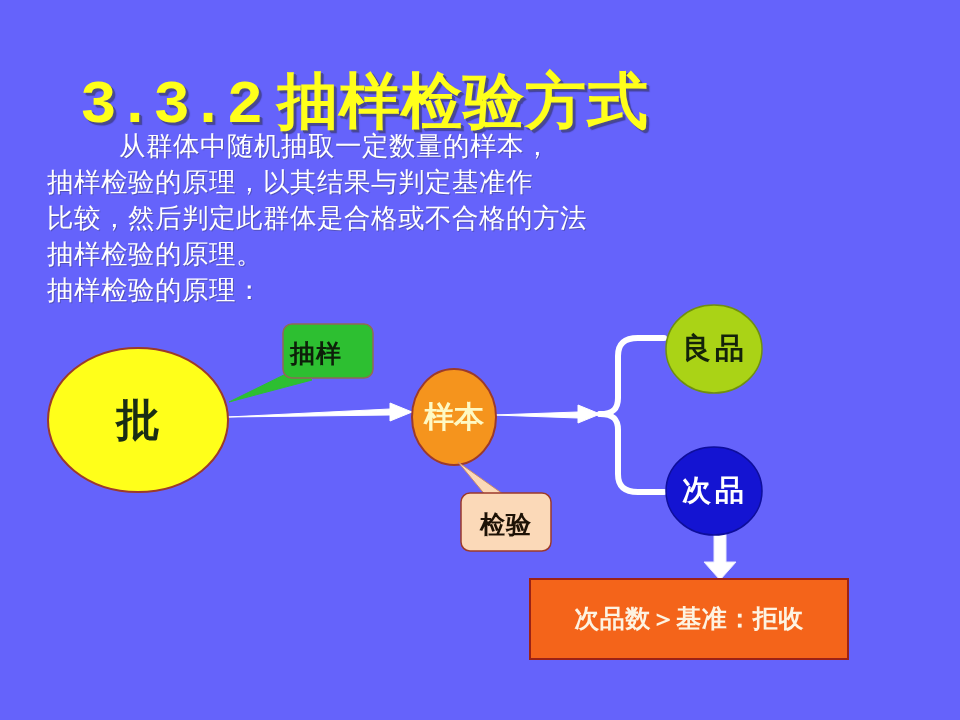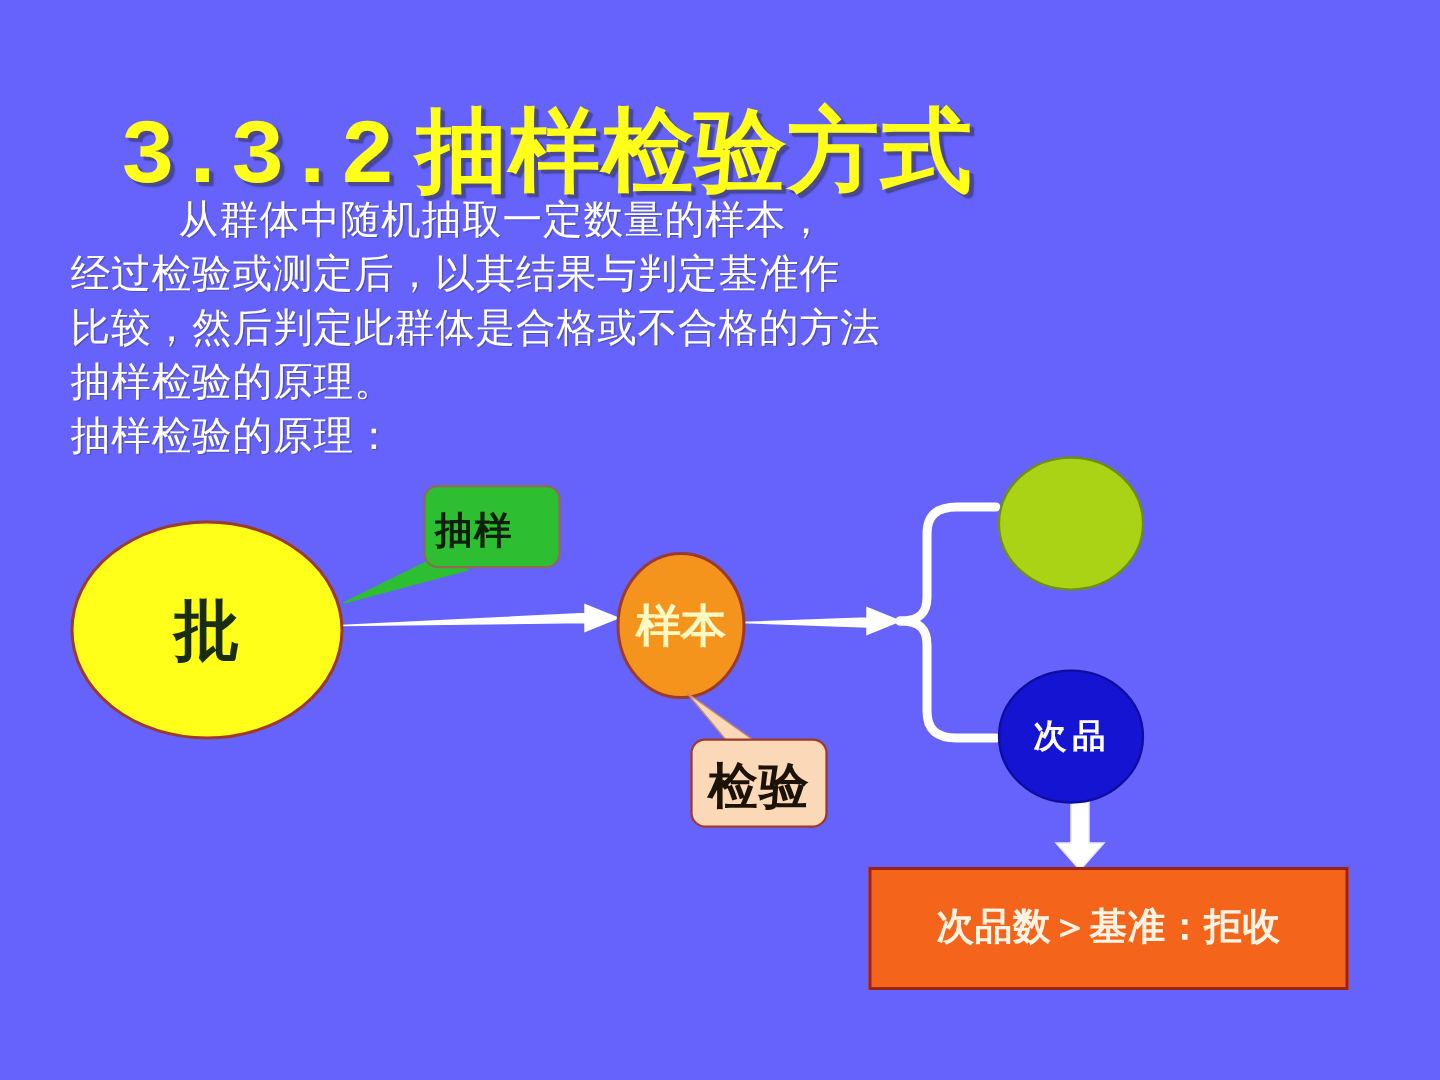--- a/index.html
+++ b/index.html
@@ -72,30 +72,30 @@
     justify-content: center;
     font-family: "Liberation Serif", "DejaVu Serif", serif;
     font-weight: bold;
     white-space: nowrap;
     pointer-events: none;
   }
   #lbl-batch   { left: 48px;  top: 350px; width: 180px; height: 140px; font-size: 44px; color: #1a2d14; }
   #lbl-sample  { left: 405px; top: 388px; width: 98px;  height: 58px;  font-size: 30px; color: #fef9c3; }
   #lbl-good    { left: 660px; top: 318px; width: 110px; height: 62px;  font-size: 29px; color: #13220a;
                  letter-spacing: 4px; }
-  #lbl-defect  { left: 660px; top: 460px; width: 110px; height: 62px;  font-size: 22px; color: #ffffff;
+  #lbl-defect  { left: 660px; top: 460px; width: 110px; height: 62px;  font-size: 29px; color: #ffffff;
                  letter-spacing: 4px; text-align: center; }
   #lbl-sampling{ left: 272px; top: 329px; width: 88px;  height: 48px;  font-size: 25px; color: #0d1f09;
                  letter-spacing: 1px; }
-  #lbl-inspect { left: 462px; top: 500px; width: 88px;  height: 48px;  font-size: 33px; color: #1d1206;
+  #lbl-inspect { left: 462px; top: 500px; width: 88px;  height: 48px;  font-size: 25px; color: #1d1206;
                  letter-spacing: 1px; }
 
   #result-box {
     position: absolute;
-    left: 579px;
+    left: 529px;
     top: 578px;
     width: 320px;
     height: 82px;
     background: #f4641a;
     border: 2px solid #9c2216;
     box-sizing: border-box;
     display: flex;
     flex-direction: column;
     align-items: center;
     justify-content: center;
@@ -114,21 +114,21 @@
 <body>
 
 <div id="slide">
 
   <div id="title">
     <span class="num">3.3.2</span><span class="cn">抽样检验方式</span>
   </div>
 
   <div id="body-text">
     <span class="ln indent">从群体中随机抽取一定数量的样本，</span>
-    <span class="ln">经过检验或测定后，以其结果与判定基准作</span>
+    <span class="ln">抽样检验的原理，以其结果与判定基准作</span>
     <span class="ln">比较，然后判定此群体是合格或不合格的方法</span>
     <span class="ln">抽样检验的原理。</span>
     <span class="ln">抽样检验的原理：</span>
   </div>
 
   <div id="diagram">
 
     <svg viewBox="0 0 960 720" xmlns="http://www.w3.org/2000/svg">
 
       <g>
@@ -168,20 +168,21 @@
 
       <rect x="461" y="493" width="90" height="58" rx="9" ry="9" fill="#fbd9b8" stroke="#9c3a2b" stroke-width="1.5"></rect>
 
       <ellipse cx="714" cy="349" rx="48" ry="44" fill="#aad316" stroke="#6f8f10" stroke-width="1.5"></ellipse>
 
       <ellipse cx="714" cy="491" rx="48" ry="44" fill="#1414d2" stroke="#0e0e9c" stroke-width="1.5"></ellipse>
     </svg>
 
     <div class="node-label" id="lbl-batch">批</div>
     <div class="node-label" id="lbl-sample">样本</div>
+    <div class="node-label" id="lbl-good">良品</div>
     <div class="node-label" id="lbl-defect">次品</div>
     <div class="node-label" id="lbl-sampling">抽样</div>
     <div class="node-label" id="lbl-inspect">检验</div>
 
     <div id="result-box">
       <div class="rline">次品数＞基准：拒收</div>
     </div>
 
   </div>
 </div>

